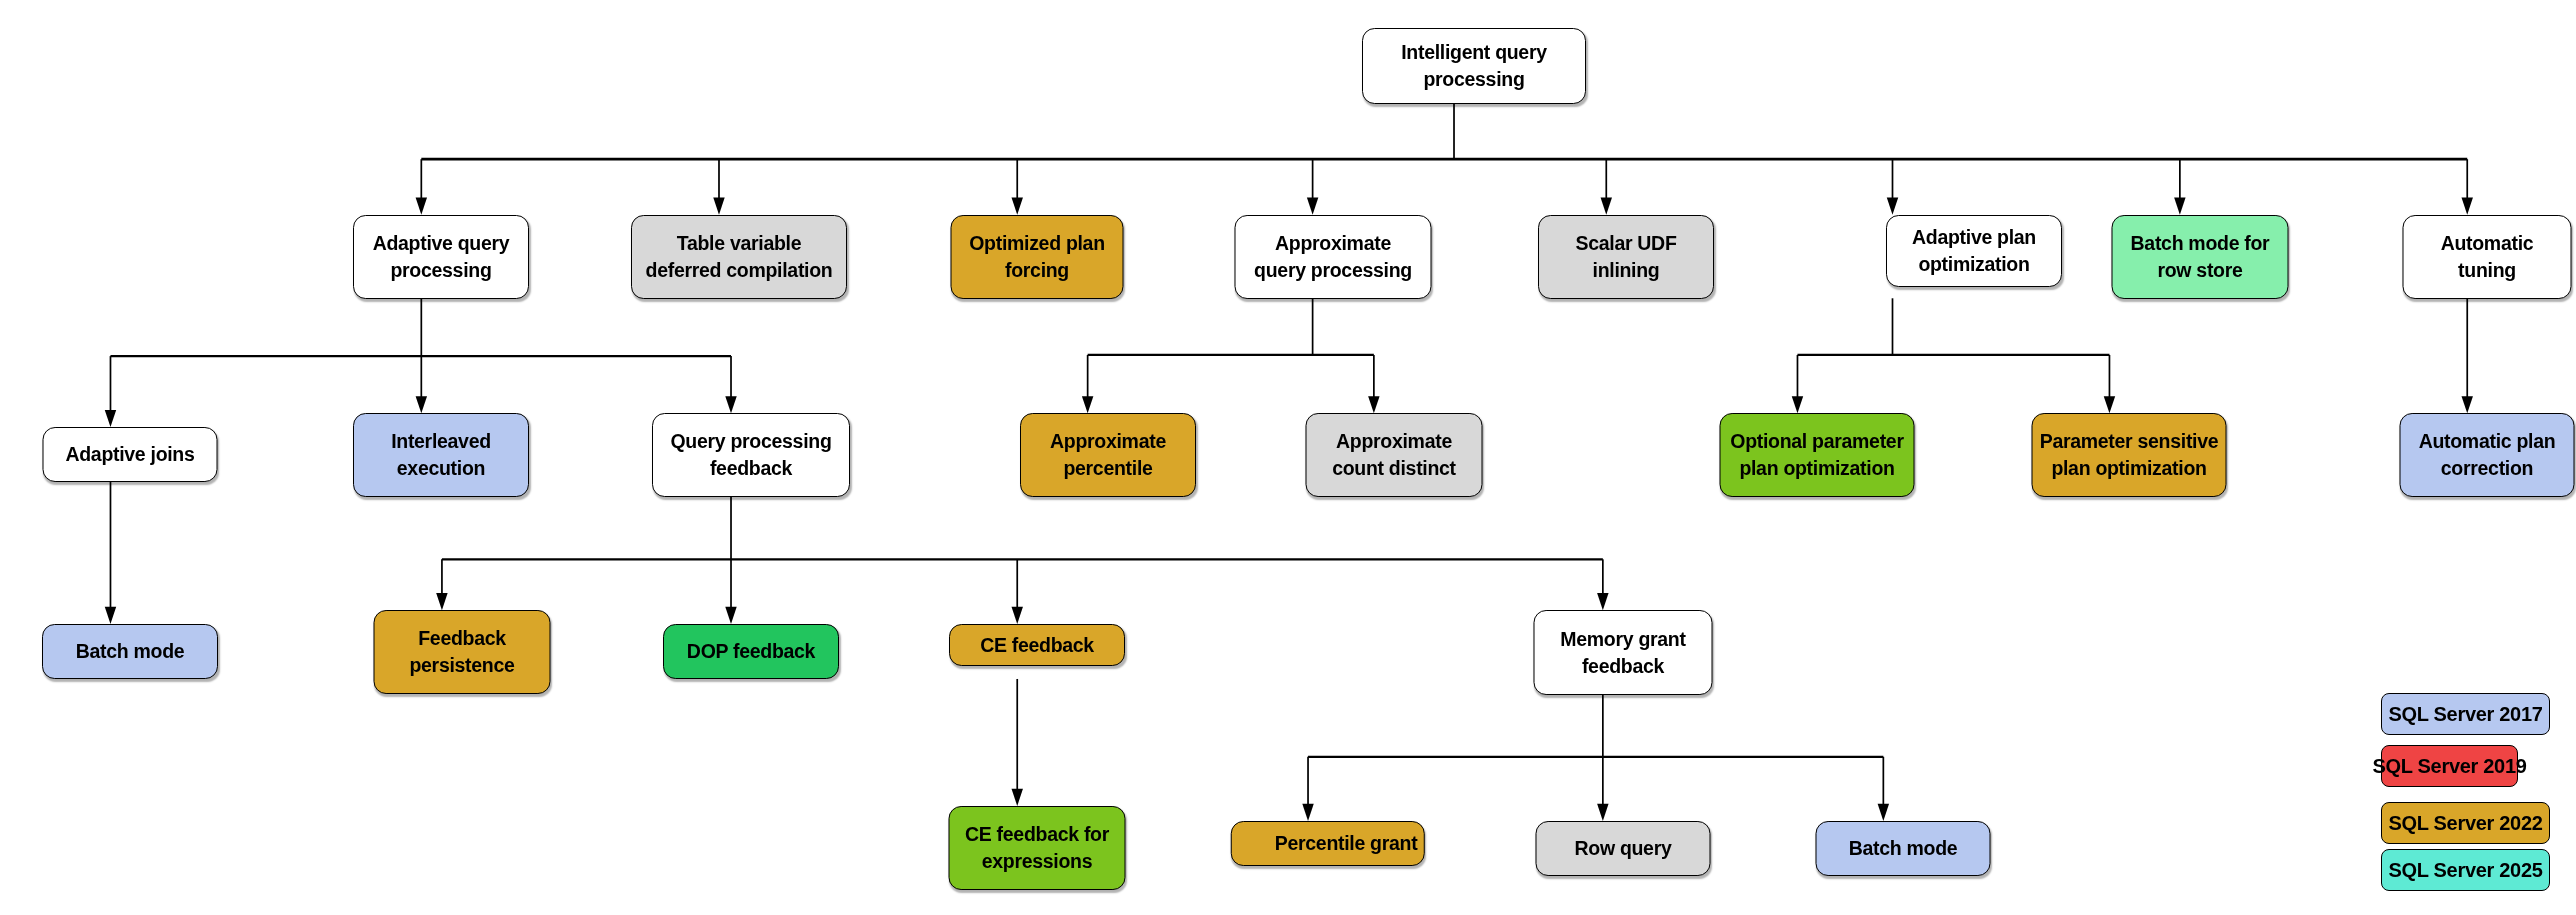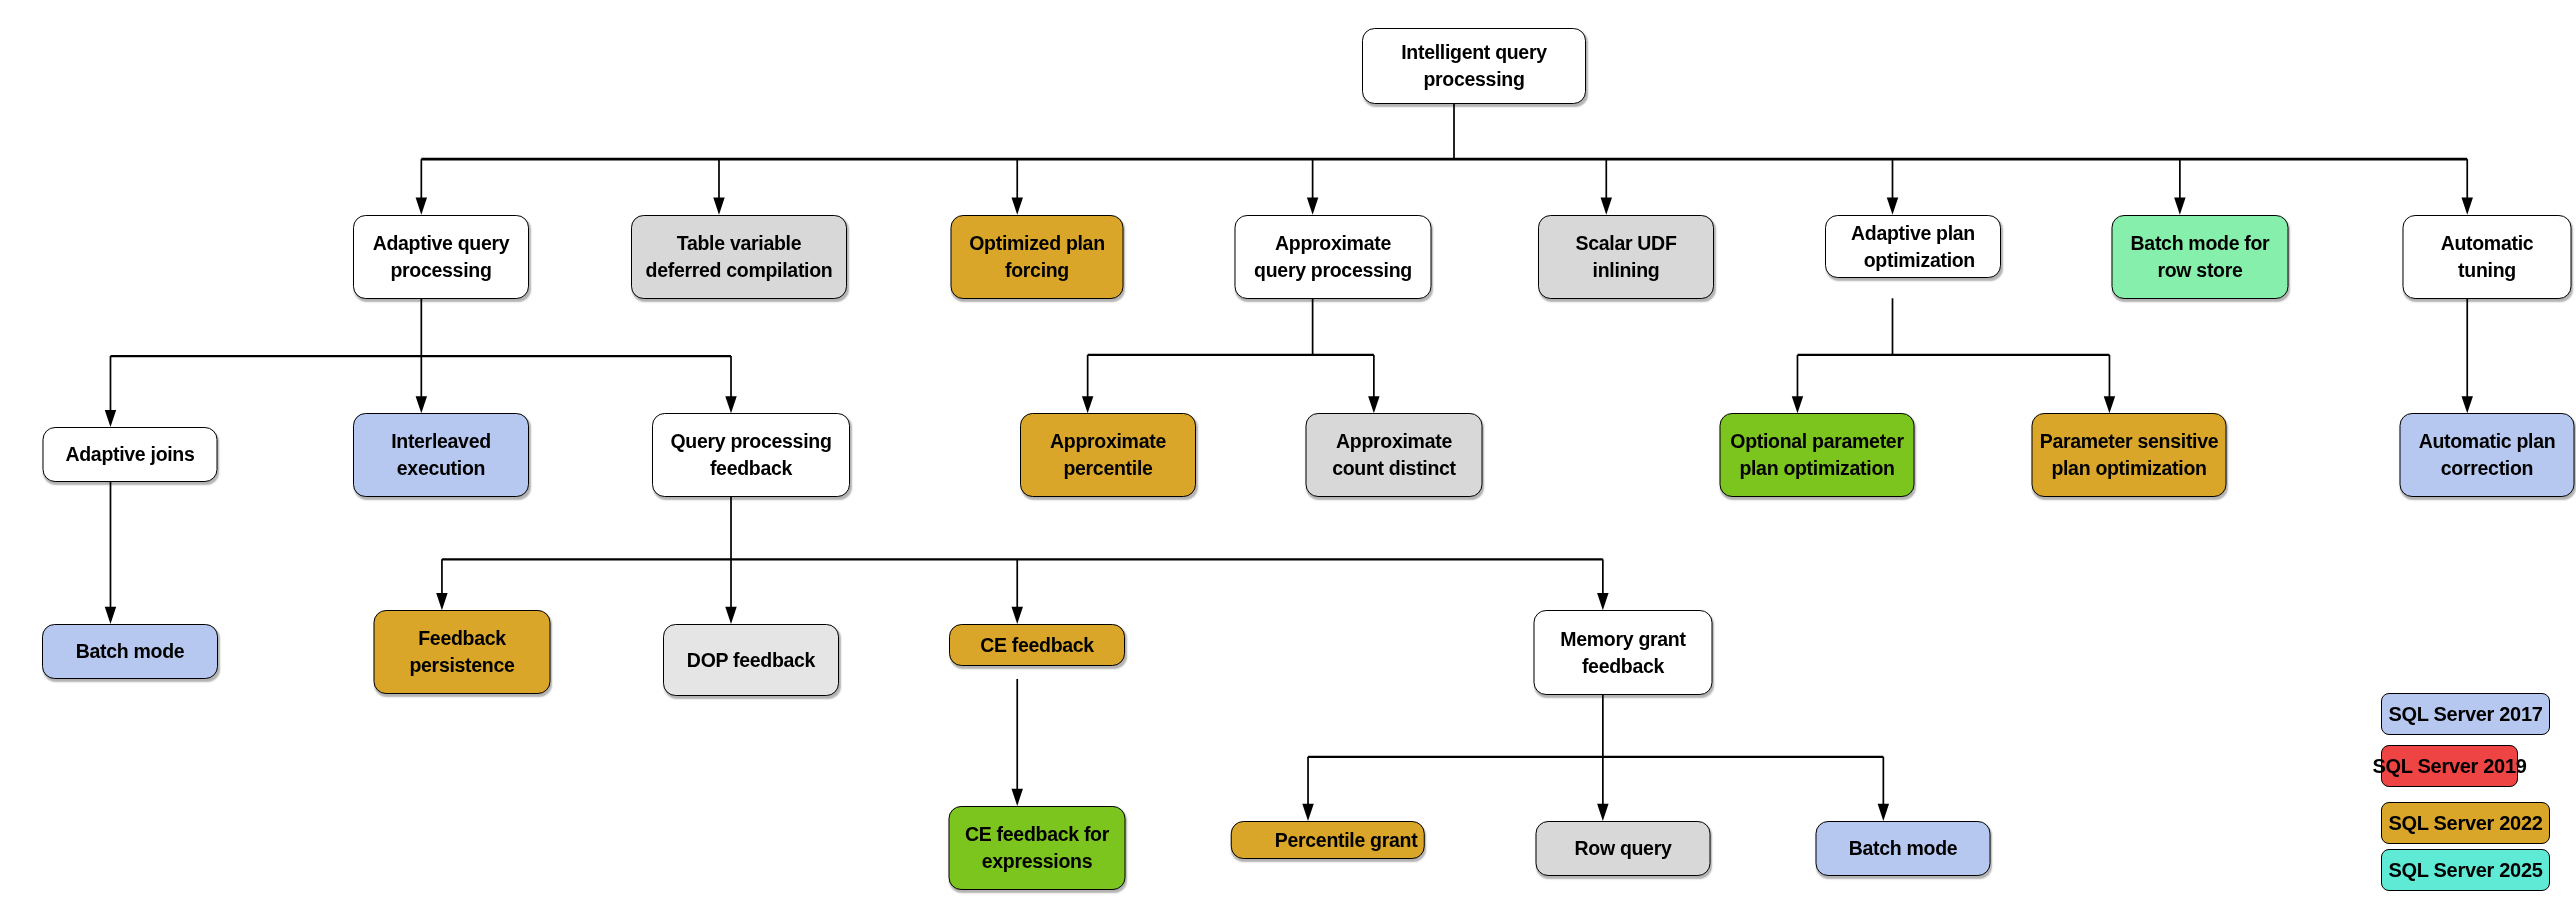--- a/index.html
+++ b/index.html
@@ -118,21 +118,21 @@
       <div class="node" style="left: 421px; top: 215px; min-width: 176px; height: 84px; background: rgb(255, 255, 255);">Adaptive query
 processing</div>
       <div class="node" style="left: 719px; top: 215px; min-width: 216px; height: 84px; background: rgb(216, 216, 216);">Table variable
 deferred compilation</div>
       <div class="node" style="left: 1017px; top: 215px; min-width: 173px; height: 84px; background: rgb(217, 166, 41);">Optimized plan
 forcing</div>
       <div class="node" style="left: 1313px; top: 215px; min-width: 197px; height: 84px; background: rgb(255, 255, 255);">Approximate
 query processing</div>
       <div class="node" style="left: 1606px; top: 215px; min-width: 176px; height: 84px; background: rgb(216, 216, 216);">Scalar UDF
 inlining</div>
-      <div class="node" style="left: 1893px; top: 215px; min-width: 176px; height: 63px; background: rgb(255, 255, 255); text-align: right;">Adaptive plan
+      <div class="node" style="left: 1954px; top: 215px; min-width: 176px; height: 72px; background: rgb(255, 255, 255);">Adaptive plan
 optimization</div>
       <div class="node" style="left: 2180px; top: 215px; min-width: 177px; height: 84px; background: #86efac;">Batch mode for
 row store</div>
       <div class="node" style="left: 2467px; top: 215px; min-width: 169px; height: 84px; background: rgb(255, 255, 255);">Automatic
 tuning</div>
       <div class="node" style="left: 110px; top: 427px; min-width: 175px; height: 55px; background: rgb(255, 255, 255);">Adaptive joins</div>
       <div class="node" style="left: 421px; top: 413px; min-width: 176px; height: 84px; background: rgb(182, 200, 240);">Interleaved
 execution</div>
       <div class="node" style="left: 731px; top: 413px; min-width: 198px; height: 84px; background: rgb(255, 255, 255);">Query processing
 feedback</div>
@@ -142,27 +142,27 @@
 count distinct</div>
       <div class="node" style="left: 1797px; top: 413px; min-width: 195px; height: 84px; background: rgb(124, 196, 30);">Optional parameter
 plan optimization</div>
       <div class="node" style="left: 2109px; top: 413px; min-width: 195px; height: 84px; background: rgb(217, 166, 41);">Parameter sensitive
 plan optimization</div>
       <div class="node" style="left: 2467px; top: 413px; min-width: 175px; height: 84px; background: rgb(182, 200, 240);">Automatic plan
 correction</div>
       <div class="node" style="left: 110px; top: 624px; min-width: 176px; height: 55px; background: rgb(182, 200, 240);">Batch mode</div>
       <div class="node" style="left: 442px; top: 610px; min-width: 177px; height: 84px; background: rgb(217, 166, 41);">Feedback
 persistence</div>
-      <div class="node" style="left: 731px; top: 624px; min-width: 176px; height: 72px; background: #e5e5e5;">DOP feedback</div>
+      <div class="node" style="left: 731px; top: 624px; min-width: 176px; height: 55px; background: #22c55e;">DOP feedback</div>
       <div class="node" style="left: 1017px; top: 624px; min-width: 176px; height: 42px; background: rgb(217, 166, 41);">CE feedback</div>
       <div class="node" style="left: 1603px; top: 610px; min-width: 179px; height: 85px; background: rgb(255, 255, 255);">Memory grant
 feedback</div>
       <div class="node" style="left: 1017px; top: 806px; min-width: 177px; height: 84px; background: rgb(124, 196, 30);">CE feedback for
 expressions</div>
-      <div class="node" style="left: 1308px; top: 821px; min-width: 175px; height: 38px; background: rgb(217, 166, 41); padding-left: 43px;">Percentile grant</div>
+      <div class="node" style="left: 1308px; top: 821px; min-width: 175px; height: 45px; background: rgb(217, 166, 41); padding-left: 43px;">Percentile grant</div>
       <div class="node" style="left: 1603px; top: 821px; min-width: 175px; height: 55px; background: rgb(216, 216, 216);">Row query</div>
       <div class="node" style="left: 1883px; top: 821px; min-width: 175px; height: 55px; background: rgb(182, 200, 240);">Batch mode</div>
     </div>
   <div id="legend">
       <div class="legend-item" style="left: 2381px; top: 693px; width: 169px; height: 42px; background: rgb(182, 200, 240);">SQL Server 2017</div>
       <div class="legend-item" style="left: 2381px; top: 745px; width: 137px; height: 42px; background: #ef4444;">SQL Server 2019</div>
       <div class="legend-item" style="left: 2381px; top: 802px; width: 169px; height: 42px; background: rgb(217, 166, 41);">SQL Server 2022</div>
       <div class="legend-item" style="left: 2381px; top: 849px; width: 169px; height: 42px; background: #5eead4;">SQL Server 2025</div>
     </div>
 </div>

